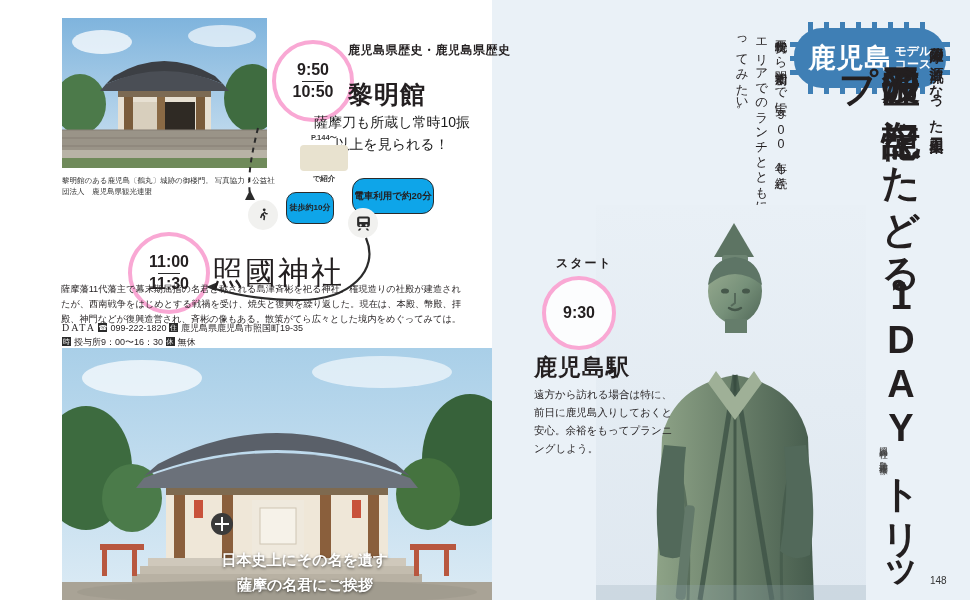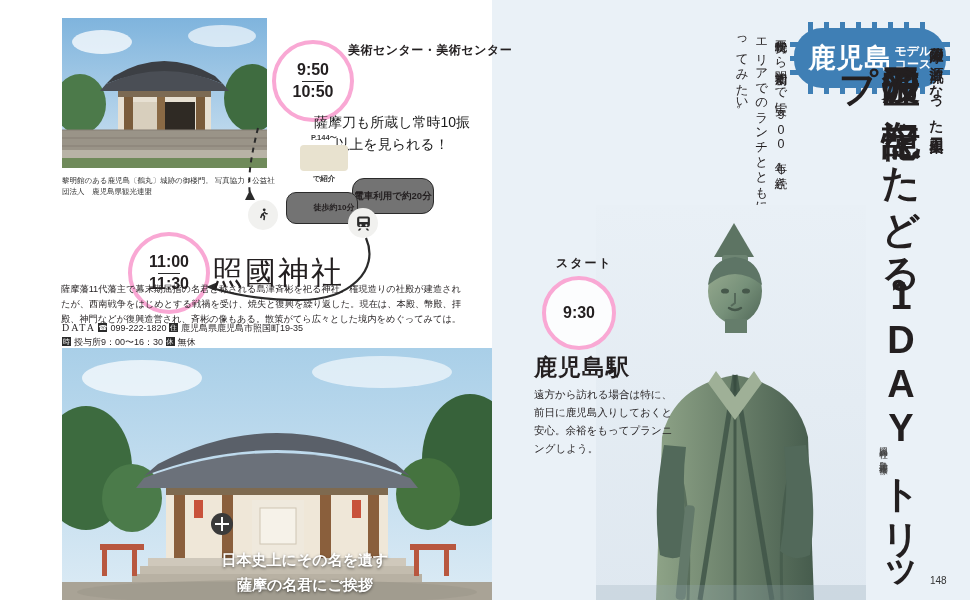--- a/index.html
+++ b/index.html
@@ -44,23 +44,23 @@
   
   .ph-castle{position:absolute;left:62px;top:18px;width:205px;height:150px;overflow:hidden;border:0;}
   .ph-castle-cap{position:absolute;left:62px;top:176px;width:215px;font-size:7.5px;line-height:1.45;color:#333;}
 
   .museum-name{position:absolute;left:348px;top:42px;font-size:12px;font-weight:bold;line-height:1.35;letter-spacing:0.5px;}
   .museum-title{position:absolute;left:348px;top:78px;font-size:25px;font-weight:bold;letter-spacing:1px;}
   .museum-lead{position:absolute;left:312px;top:112px;width:160px;font-size:14px;font-weight:normal;line-height:1.55;color:#1a1a1a;text-align:center;}
 
   .tagp{position:absolute;left:300px;top:145px;width:48px;height:26px;border-radius:4px;background:#e8e2cf;display:flex;flex-direction:column;align-items:center;justify-content:center;font-size:7.5px;font-weight:bold;color:#3b3b3b;line-height:1.25;gap:32px;}
 
-  .pillwhite{position:absolute;background:#737373;border:1.5px solid #2b2b2b;border-radius:12px;display:flex;align-items:center;justify-content:center;font-size:9.5px;font-weight:bold;line-height:1.2;text-align:center;}
+  .pillwhite{position:absolute;background:#0ea5e9;border:1.5px solid #2b2b2b;border-radius:12px;display:flex;align-items:center;justify-content:center;font-size:9.5px;font-weight:bold;line-height:1.2;text-align:center;}
   .pill-train{left:352px;top:178px;width:80px;height:34px;}
-  .pill-walk{left:286px;top:192px;width:46px;height:30px;border-radius:10px;font-size:8px;padding-left:24px;}
+  .pill-walk{left:286px;top:192px;width:46px;height:30px;border-radius:10px;font-size:8px;}
 
   .icon-circ{position:absolute;width:30px;height:30px;border-radius:50%;background:#f1f1ef;display:flex;align-items:center;justify-content:center;}
 
   .shokoku-title{position:absolute;left:212px;top:252px;font-size:31px;font-weight:normal;letter-spacing:2px;}
   .shokoku-body{position:absolute;left:61px;top:282px;width:400px;font-size:9.2px;line-height:1.62;color:#231f20;text-align:justify;}
   .data-line{position:absolute;left:62px;top:320px;width:410px;font-size:9px;line-height:1.55;color:#231f20;}
   .data-line .dlabel{font-family:"Liberation Serif",serif;letter-spacing:2px;font-size:10px;}
   .sq{display:inline-block;width:9px;height:9px;background:#2b2b2b;color:#fff;font-size:7px;line-height:9px;text-align:center;margin-right:3px;vertical-align:1px;}
 
   .ph-shrine{position:absolute;left:62px;top:348px;width:430px;height:252px;overflow:hidden;}
@@ -217,21 +217,22 @@
     </svg>
   </div>
   <div class="ph-castle-cap">黎明館のある鹿児島〔鶴丸〕城跡の御楼門。
 写真協力：公益社団法人　鹿児島県観光連盟</div>
 
   <div class="circ c-reimeikan">
     <span class="t">9:50</span>
     <span class="sep"></span>
     <span class="t">10:50</span>
   </div>
-  <div class="museum-name">美術センター・美術センター</div>
+  <div class="museum-name">鹿児島県歴史・鹿児島県歴史</div>
+  <div class="museum-title">黎明館</div>
   <div class="museum-lead">薩摩刀も所蔵し常時10振以上を見られる！</div>
   <div class="tagp">
     <span>P.144〜</span>
     <span>で紹介</span>
   </div>
 
   <div class="pillwhite pill-train">
     <span>電車利用で約20分</span>
   </div>
   <div class="pillwhite pill-walk">

